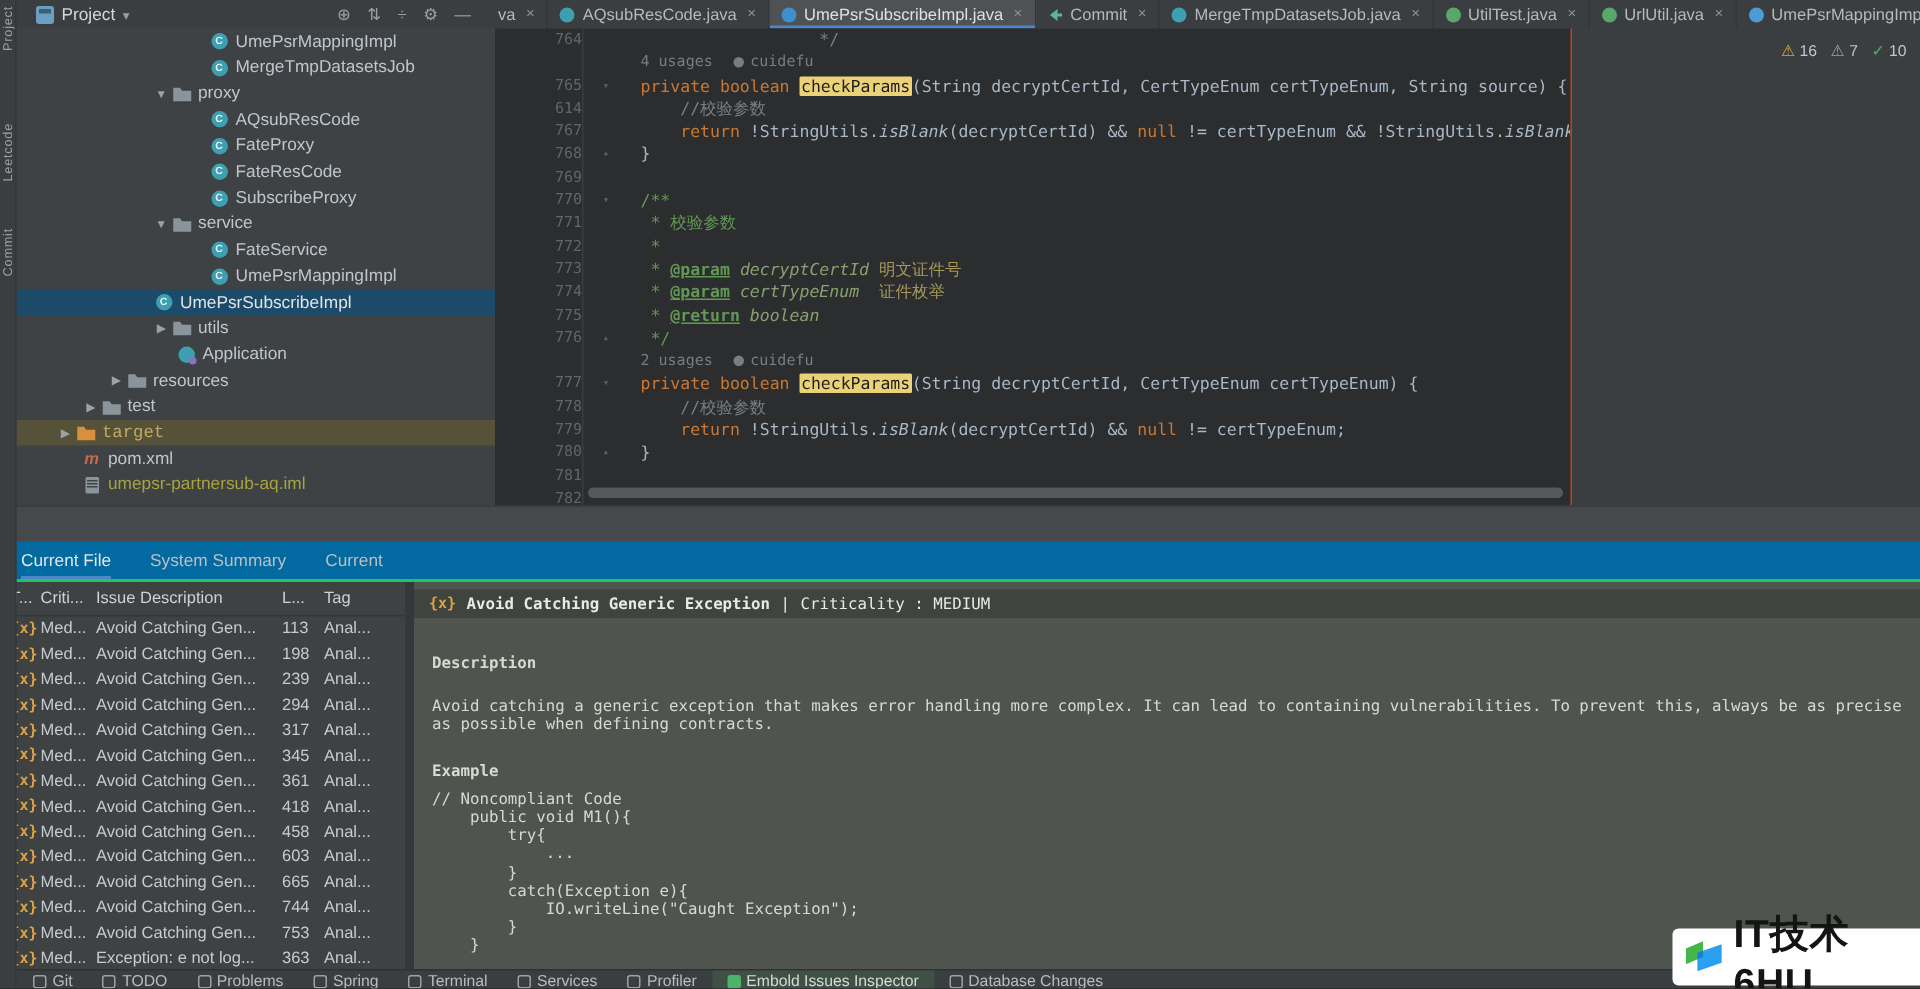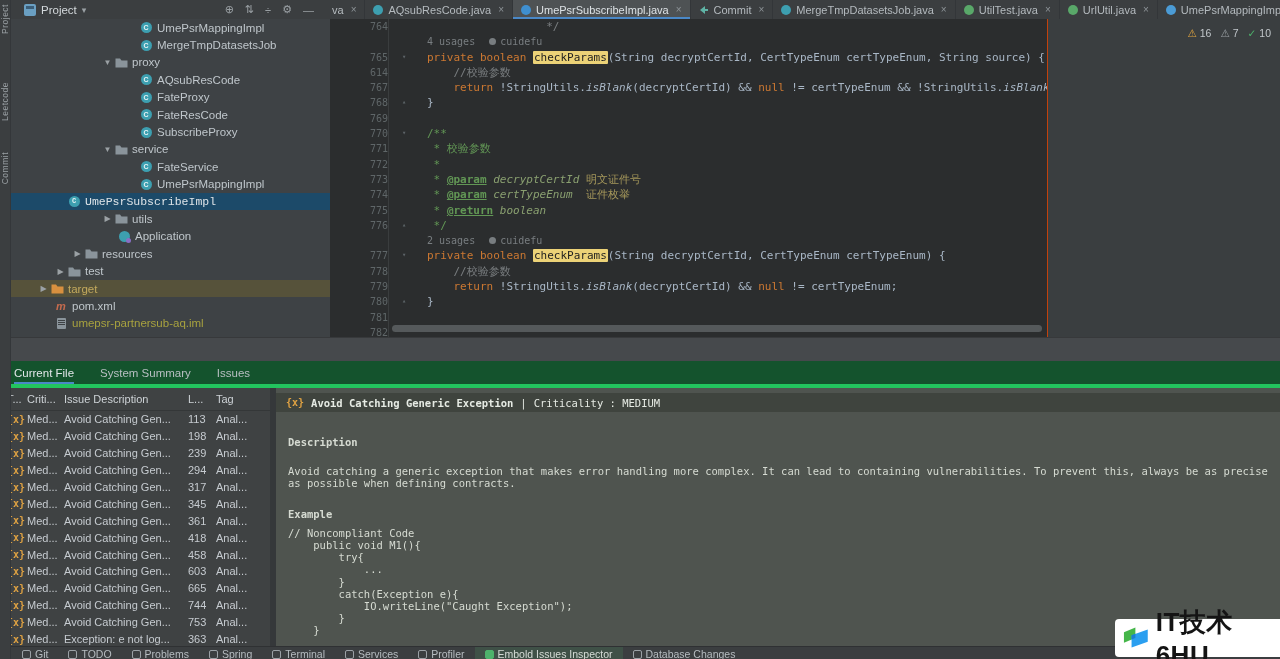--- a/index.html
+++ b/index.html
@@ -18,21 +18,21 @@
   .caret{color:#9aa0a4;font-size:9px;}
   .proj-actions{margin-left:auto;display:flex;align-items:center;gap:11px;padding-right:16px;color:#9aa0a4;font-size:11px;}
   .proj-actions .act{cursor:pointer;}
   .tree{position:absolute;left:0;top:19px;right:0;bottom:0;overflow:hidden;}
   .trow{height:17.4px;display:flex;align-items:center;cursor:pointer;white-space:nowrap;color:#bfc6cb;font-size:11.5px;}
   .trow .chev{width:13px;color:#9ba1a5;font-size:8px;text-align:center;flex:0 0 13px;}
   .trow .ticon{width:14px;height:13px;margin-right:4px;flex:0 0 14px;display:flex;align-items:center;justify-content:center;}
   .trow.selected{background:#1c4a69;}
   .trow.selected .tlabel{color:#dde3e7;}
   .trow.hl-target{background:#56523a;}
-  .trow.hl-target .tlabel{color:#c3a95d;}
+  .trow.hl-target .tlabel{color:#c3a95d;font-family:Liberation Mono, monospace;}
   .trow.dim .tlabel{color:#a8a23f;}
   .ic-class{width:11px;height:11px;border-radius:50%;background:#3d9fb0;color:#e8f4f6;font-size:7px;line-height:11px;text-align:center;font-weight:bold;}
   .ic-app{width:11px;height:11px;border-radius:50%;background:#3d9fb0;position:relative;}
   .ic-app:after{content:"";position:absolute;right:-1px;bottom:-1px;width:5px;height:5px;border-radius:50%;background:#8a6fc5;}
   .ic-m{color:#c56b4e;font-weight:bold;font-style:italic;font-size:11px;}
   .ic-file{width:9px;height:11px;background:#8a949b;border-radius:1px;position:relative;}
   .ic-file:after{content:"";position:absolute;left:1px;top:2px;right:1px;height:1px;background:#3e4245;box-shadow:0 2px 0 #3e4245,0 4px 0 #3e4245;}
   
   .tabs{position:absolute;left:330px;top:0;right:0;height:19px;background:#3b3e40;display:flex;align-items:stretch;overflow:hidden;}
   .tab{display:flex;align-items:center;gap:5px;padding:0 8px;color:#b4babe;font-size:11px;cursor:pointer;
@@ -63,21 +63,21 @@
   .tok-hl{background:#ecd277;color:#1e1e1e;border-radius:1px;padding:0 1px;}
   .hscroll{position:absolute;left:62px;bottom:5px;width:650px;height:7px;background:#5d6163;border-radius:4px;opacity:.85;cursor:pointer;}
   .editor-right{position:absolute;left:1047px;top:19px;width:233px;height:318px;background:#3a3e40;border-left:1px solid #c2410c;}
   .inspect{position:absolute;right:10px;top:8px;display:flex;gap:9px;align-items:center;font-size:10.5px;color:#c2c7cb;cursor:pointer;}
   .insp-warn{color:#e2a53f;}
   .insp-weak{color:#9aa0a4;}
   .insp-ok{color:#4db36b;}
   
   .splitter{position:absolute;left:0;top:337px;width:1280px;height:24px;background:#46494c;border-top:1px solid #37393b;}
   
-  .bottom-tabs{position:absolute;left:0;top:361px;width:1280px;height:27px;background:#14532d;display:flex;align-items:center;gap:26px;padding-left:14px;box-sizing:border-box;border-bottom:4px solid #22c55e;}
+  .bottom-tabs{position:absolute;left:0;top:361px;width:1280px;height:27px;background:#0369a1;display:flex;align-items:center;gap:26px;padding-left:14px;box-sizing:border-box;border-bottom:2px solid #22c55e;}
   .btab{color:#b9bfc3;font-size:11.5px;cursor:pointer;height:100%;display:flex;align-items:center;}
   .btab.active{color:#e2e6e9;box-shadow:inset 0 -2px 0 #4a88c7;}
   .bottom{position:absolute;left:0;top:388px;width:1280px;height:258px;background:#3f4243;overflow:hidden;}
   .issues{position:absolute;left:0;top:0;width:270px;height:100%;overflow:hidden;}
   .irow{display:grid;grid-template-columns:20px 37px 124px 28px 47px;align-items:center;padding-left:7px;height:16.9px;font-size:11px;color:#c6cbd0;white-space:nowrap;cursor:pointer;}
   .ihead{height:22px;color:#cdd2d6;border-bottom:1px solid #343738;cursor:default;}
   .embold-ic{color:#dfa243;font-family:"DejaVu Sans Mono",monospace;font-size:10px;font-weight:bold;}
   .vdiv{position:absolute;left:270px;top:0;width:6px;height:100%;background:#35383a;}
   .detail{position:absolute;left:276px;top:0;right:0;height:100%;background:#4f544f;font-family:"DejaVu Sans Mono",monospace;color:#d6dbd2;}
   .dhead{position:absolute;left:0;top:5px;right:0;height:19px;background:#3f443e;display:flex;align-items:center;gap:7px;padding-left:10px;font-size:10.5px;color:#e6ebe4;}
@@ -184,21 +184,21 @@
             <span class="ic-class">C</span>
           </span>
           <span class="tlabel">FateService</span>
         </div>
         <div class="trow" style="padding-left: 139px;">
           <span class="ticon">
             <span class="ic-class">C</span>
           </span>
           <span class="tlabel">UmePsrMappingImpl</span>
         </div>
-        <div class="trow selected" style="padding-left: 67px; font-family: Liberation Mono, monospace;">
+        <div class="trow selected" style="padding-left: 102px;">
           <span class="ticon">
             <span class="ic-class">C</span>
           </span>
           <span class="tlabel">UmePsrSubscribeImpl</span>
         </div>
         <div class="trow" style="padding-left: 101px;">
           <span class="chev">▶</span>
           <span class="ticon">
             <svg width="13" height="11">
               <path d="M0.5 1.5h4.5l1.5 2h6v7h-12z" fill="#8a949b"></path>
@@ -412,21 +412,21 @@
       <span><span class="insp-weak">⚠ </span><span>7</span></span>
       <span><span class="insp-ok">✓ </span><span>10</span></span>
     </div>
   </div>
 
   <div class="splitter"></div>
 
   <div class="bottom-tabs" id="bottom-tabs">
       <div class="btab active">Current File</div>
       <div class="btab">System Summary</div>
-      <div class="btab">Issues</div>
+      <div class="btab">Current</div>
     </div>
 
   <div class="bottom">
     <div class="issues" id="issues">
         <div class="irow ihead">
           <span>T...</span>
           <span>Criti...</span>
           <span>Issue Description</span>
           <span>L...</span>
           <span>Tag</span>

